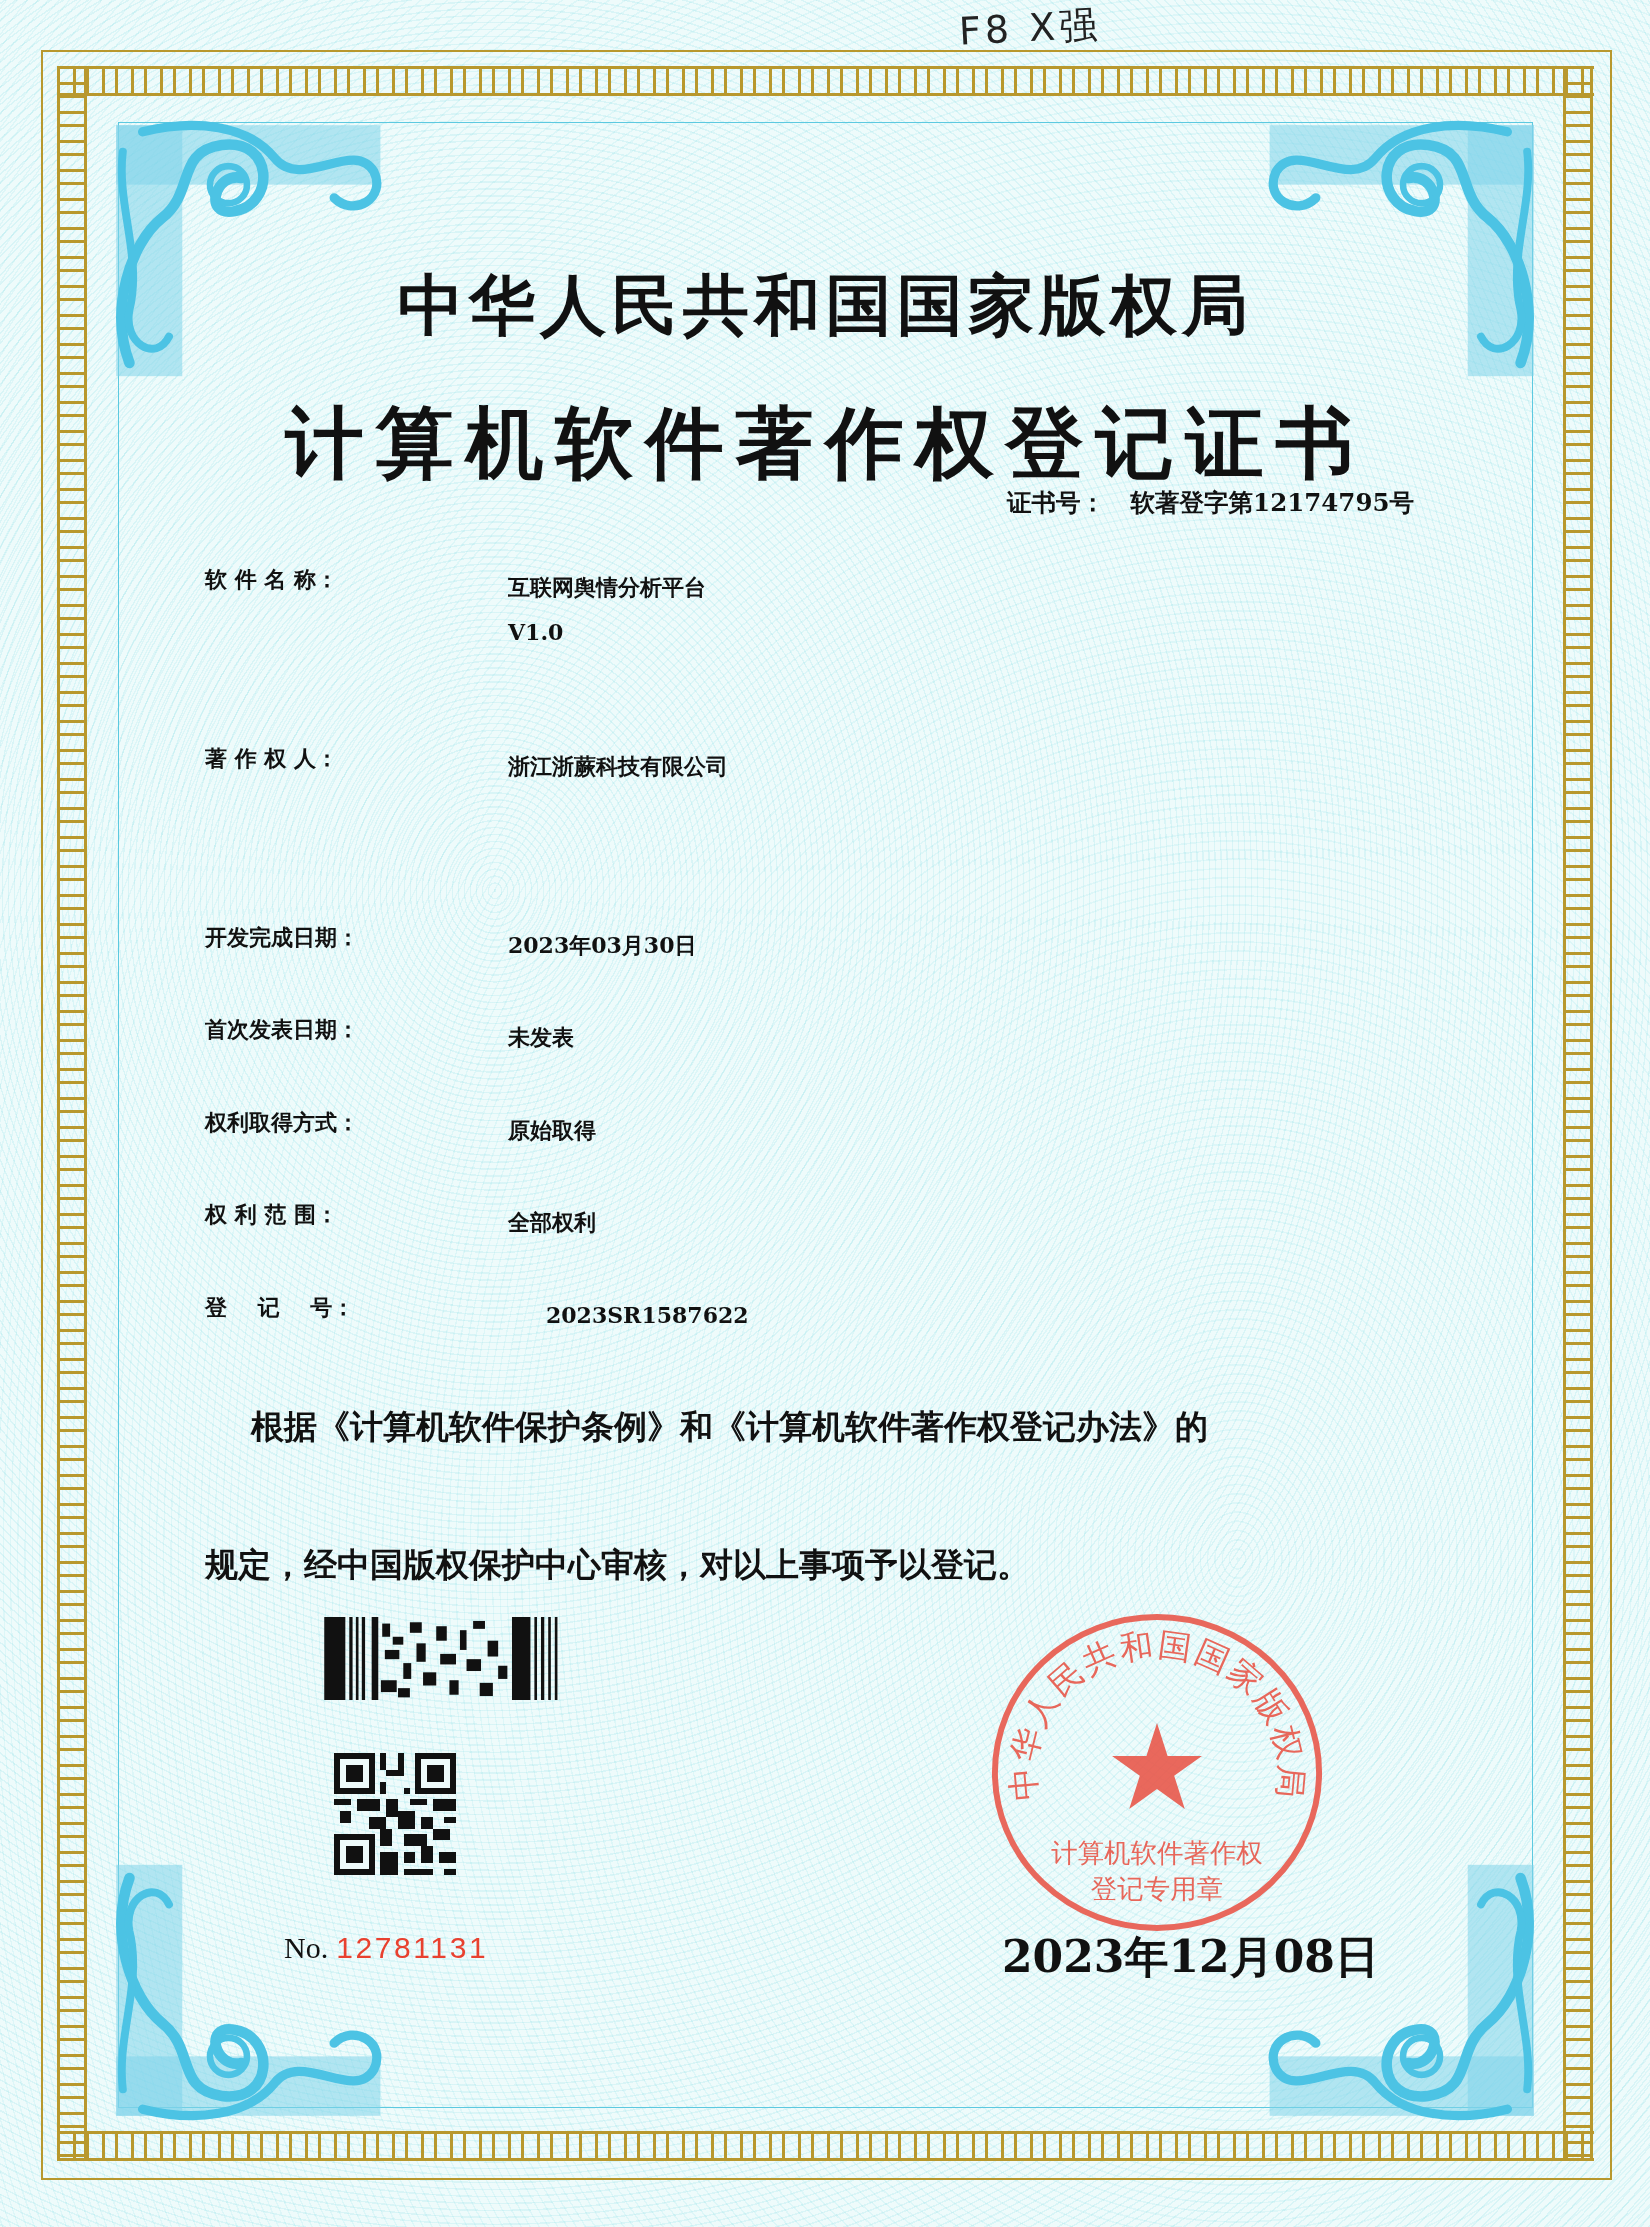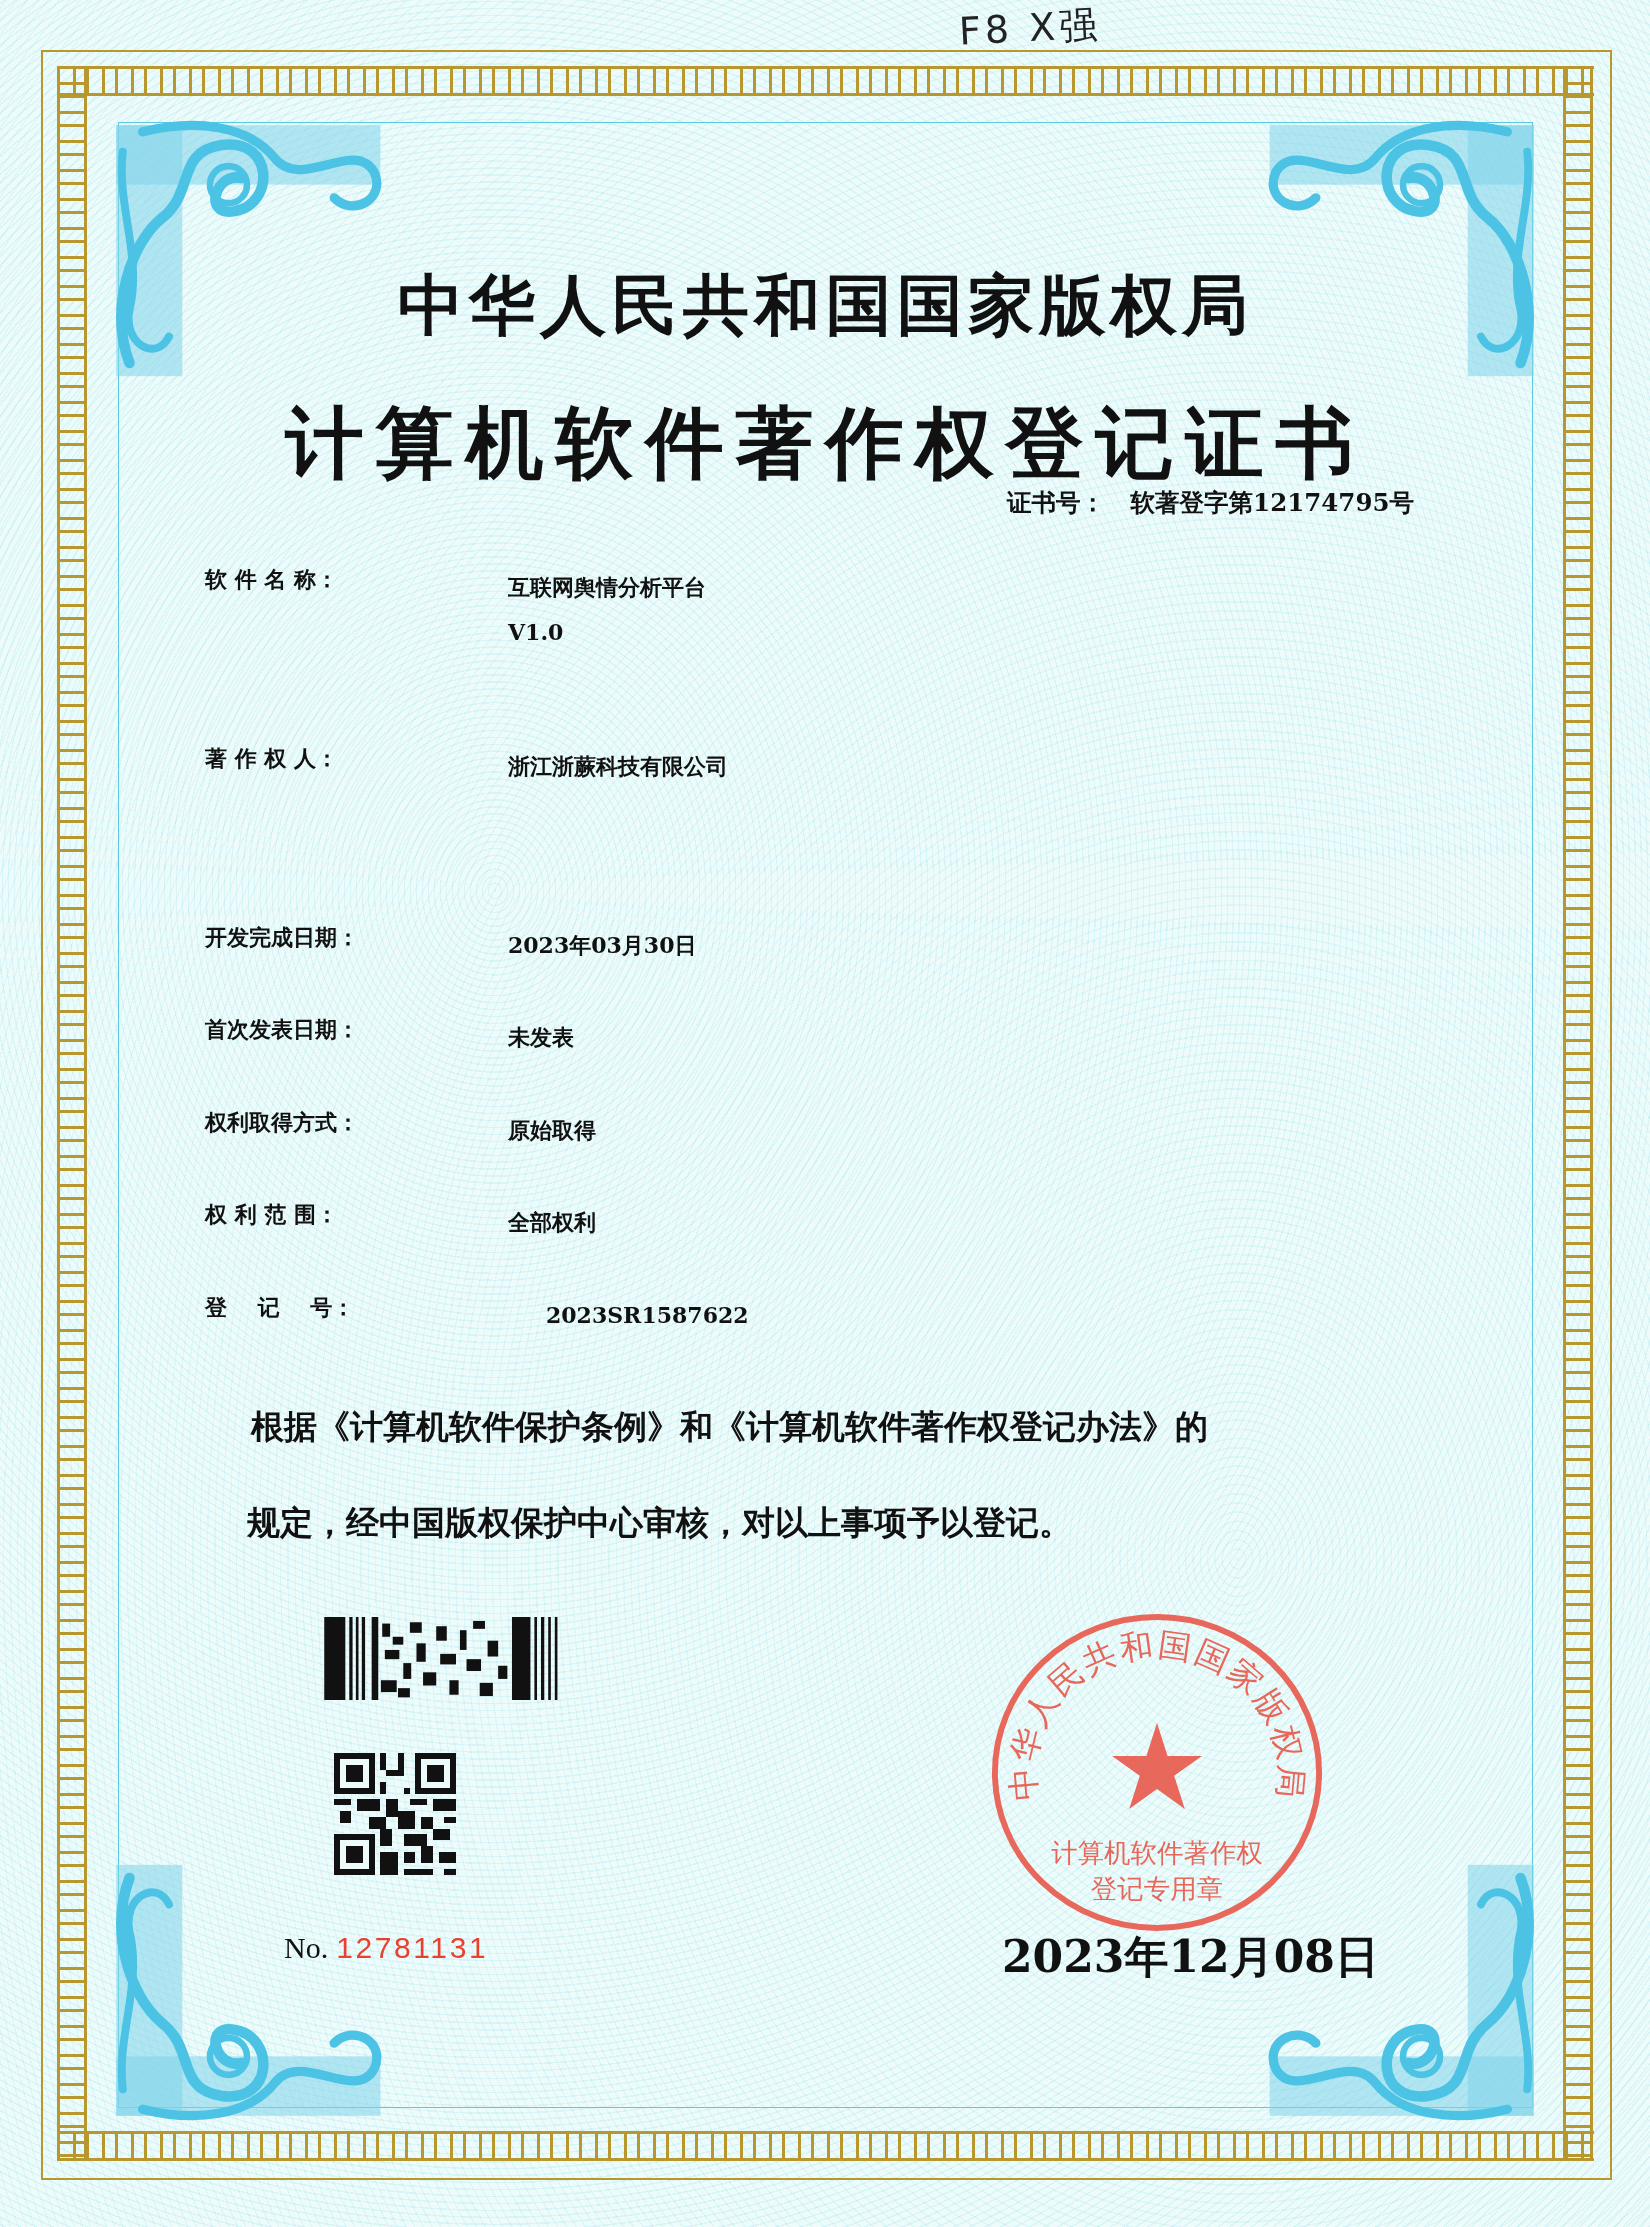--- a/index.html
+++ b/index.html
@@ -161,21 +161,21 @@
 <div class="abs field" style="top:1200px;">
   <span class="label">权 利 范 围：</span>
   <span class="value">全部权利</span>
 </div>
 <div class="abs field" style="top:1293px;gap:38px;">
   <span class="label">登    记    号：</span>
   <span class="value">2023SR1587622</span>
 </div>
 
 <div class="abs para" style="top:1405px;">    根据《计算机软件保护条例》和《计算机软件著作权登记办法》的</div>
-<div class="abs para" style="top:1501px;margin-left:42px;">规定，经中国版权保护中心审核，对以上事项予以登记。</div>
+<div class="abs para" style="top:1543px;">规定，经中国版权保护中心审核，对以上事项予以登记。</div>
 
 <div class="abs barcode">
   <svg viewBox="0 0 356 126" width="235" height="83">
     <rect x="0" y="0" width="32" height="126" fill="#111"></rect>
     <rect x="38" y="0" width="5" height="126" fill="#111"></rect>
     <rect x="48" y="0" width="4" height="126" fill="#111"></rect>
     <rect x="57" y="0" width="5" height="126" fill="#111"></rect>
     <g fill="#111">
       <rect x="72" y="0" width="10" height="126"></rect>
       <rect x="88" y="10" width="12" height="20"></rect>

